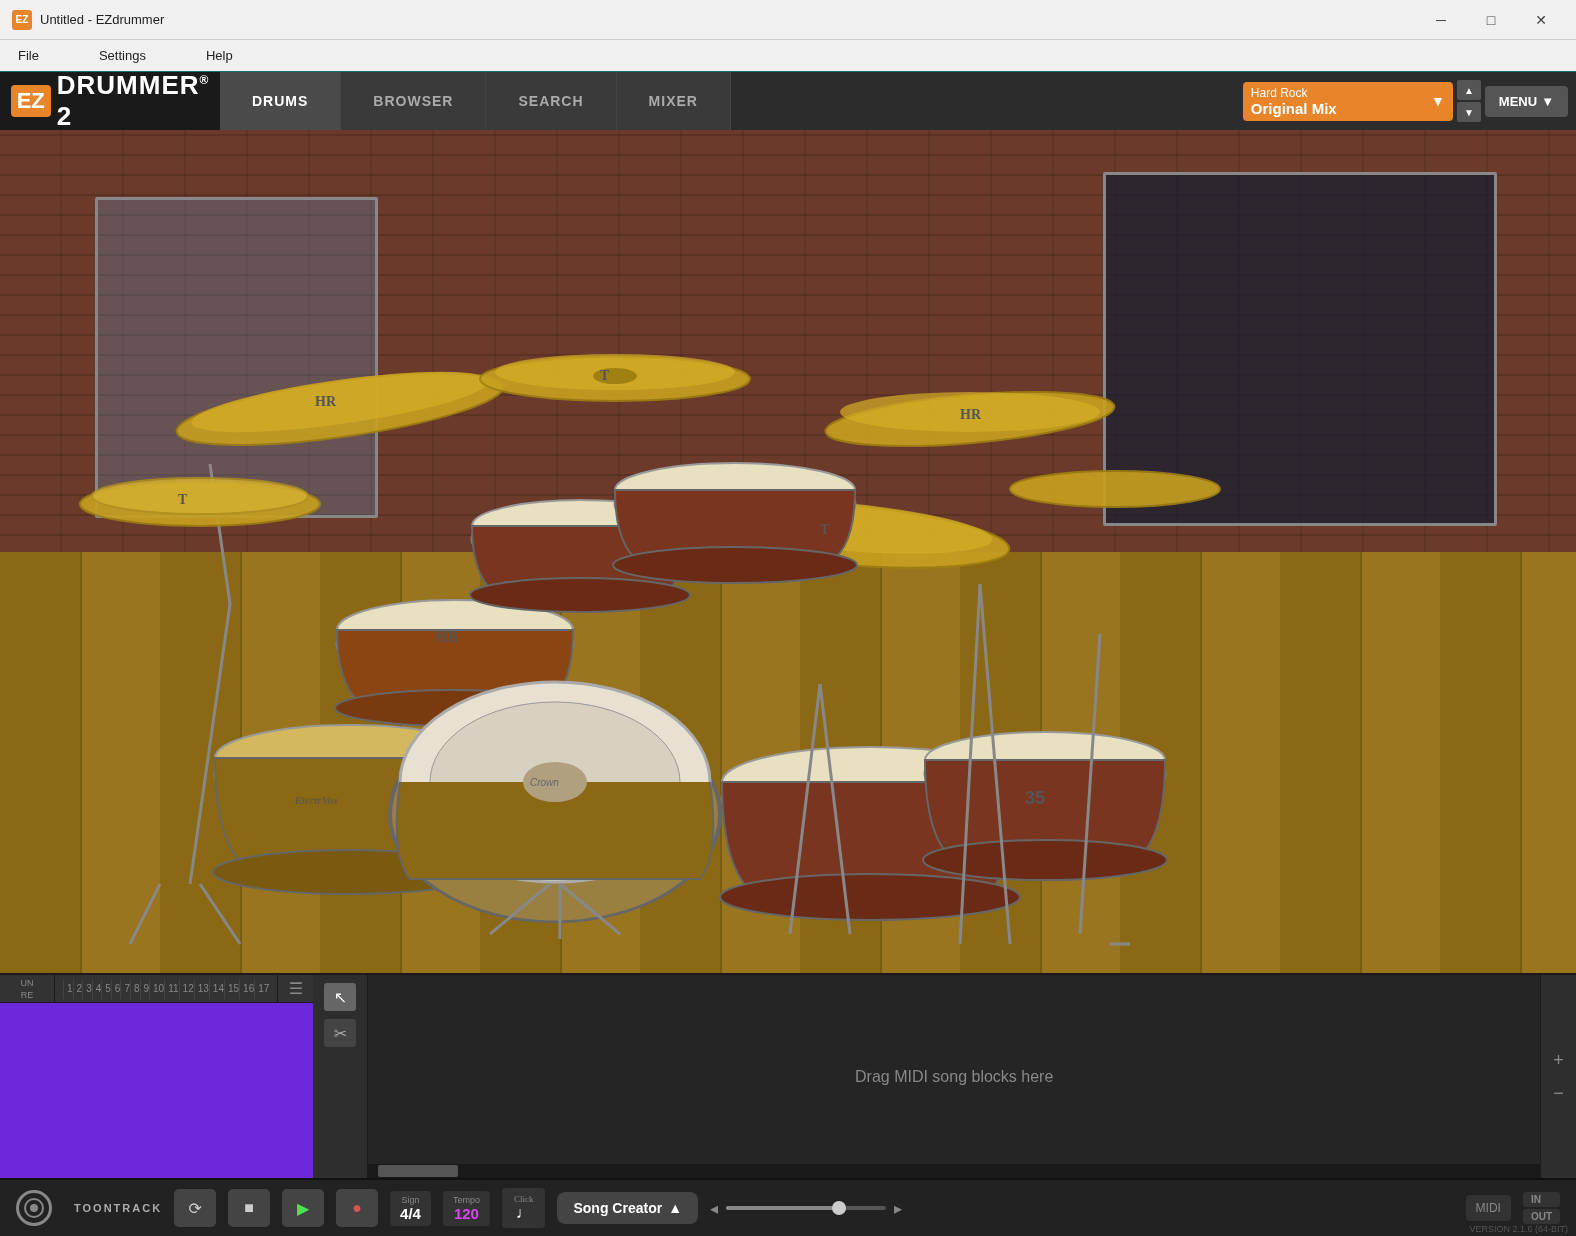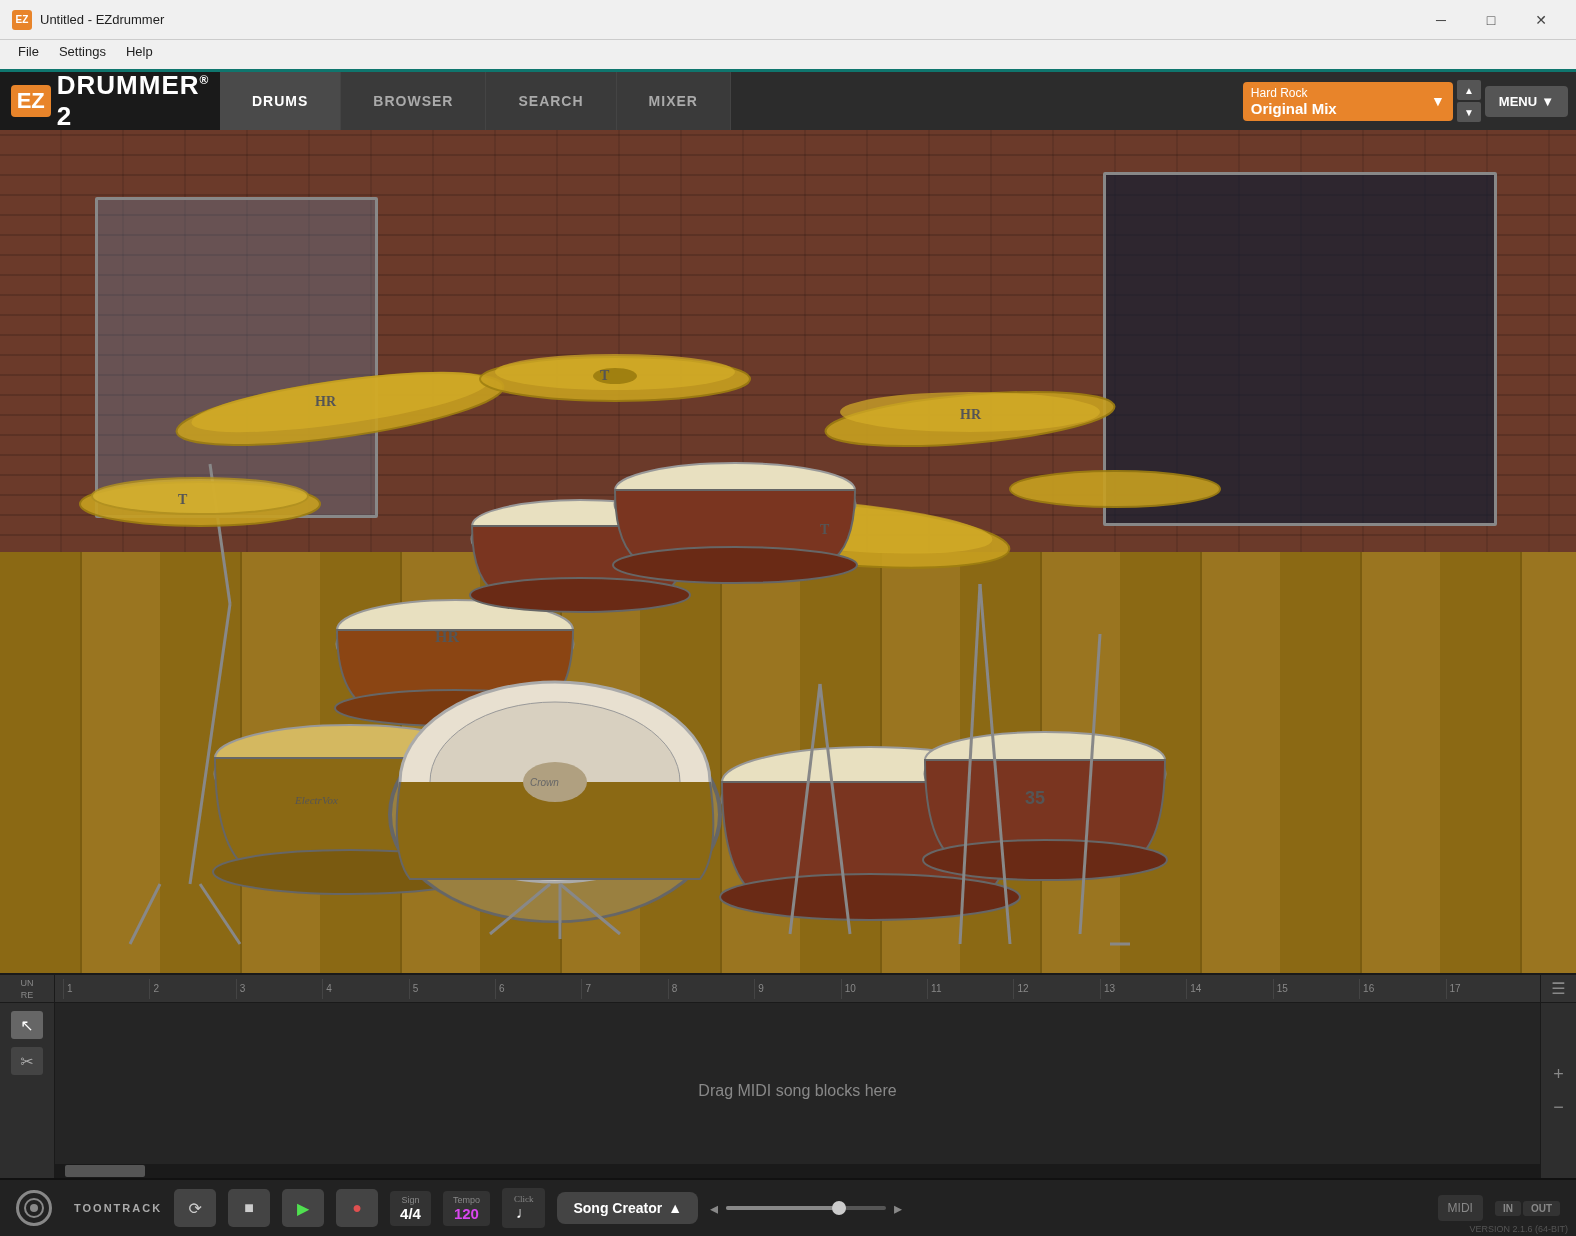--- a/index.html
+++ b/index.html
@@ -35,22 +35,24 @@
       font-size: 14px; color: #444; cursor: pointer;
       border-radius: 2px;
     }
 
     
     #menu-bar {
       width: 100%;
       height: 32px;
       background: #f0f0f0;
       display: flex;
+      align-items: center;
       padding: 0 8px;
-      border-bottom: 3px solid #0f766e;
+      border-bottom: 1px solid #0f766e;
+      gap: 40px;
     }
     #menu-bar .menu-item {
       padding: 4px 10px;
       font-size: 13px; color: #222; cursor: pointer;
       border-radius: 2px;
     }
 
     
     #app {
       width: 100%;
@@ -221,21 +223,20 @@
       top: 0; left: 0;
       width: 100%; height: 100%;
     }
 
     
     #sequencer {
       height: 205px;
       background: #6d28d9;
       border-top: 2px solid #1a1a1a;
       display: flex;
-      flex-direction: column;
       flex-shrink: 0;
     }
     #seq-header {
       height: 28px;
       background: #333;
       display: flex;
       align-items: stretch;
       border-bottom: 1px solid #1a1a1a;
     }
     .undo-redo {
@@ -444,21 +445,21 @@
 
     .midi-btn {
       background: #333;
       color: #888;
       padding: 6px 10px;
       border-radius: 4px;
       font-size: 12px; font-weight: normal;
       cursor: pointer;
     }
     .in-out {
-      display: flex; flex-direction: row;
+      display: flex; flex-direction: column;
       gap: 2px;
     }
     .in-out-btn {
       background: #333;
       color: #888;
       padding: 2px 8px;
       border-radius: 3px;
       font-size: 10px; font-weight: bold;
       cursor: pointer;
     }

